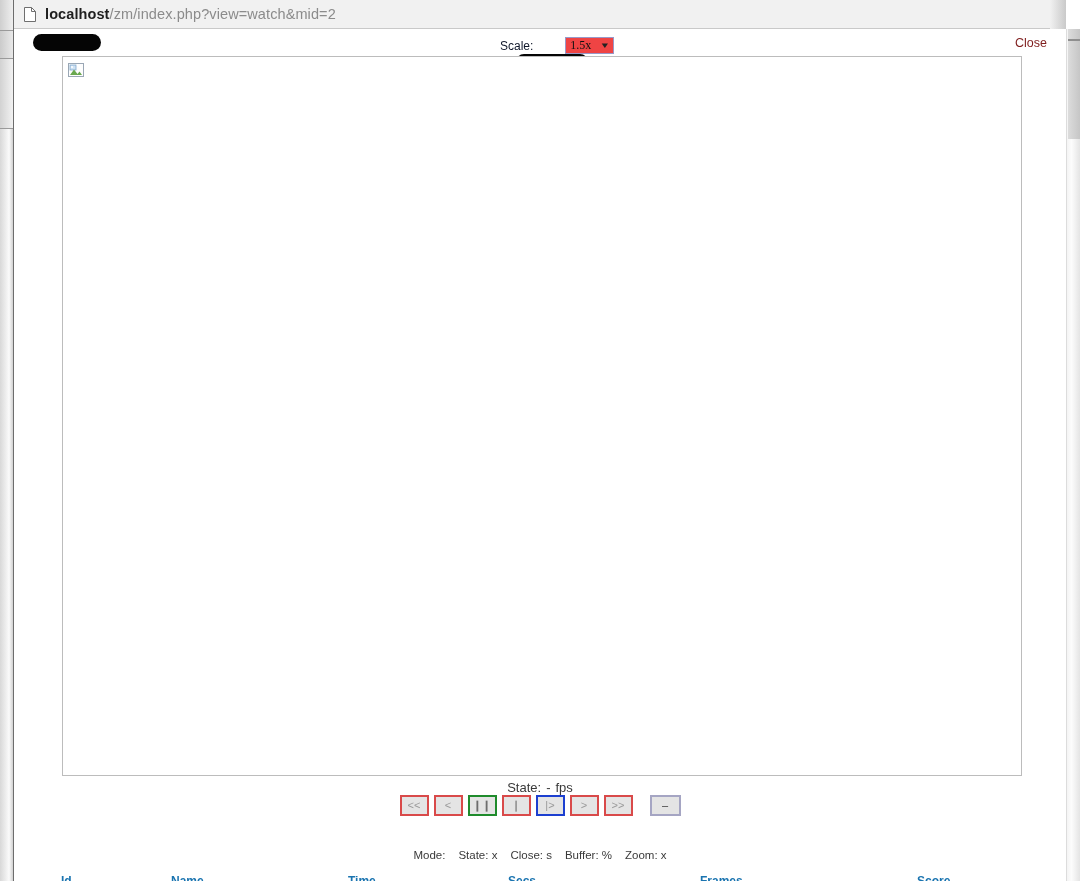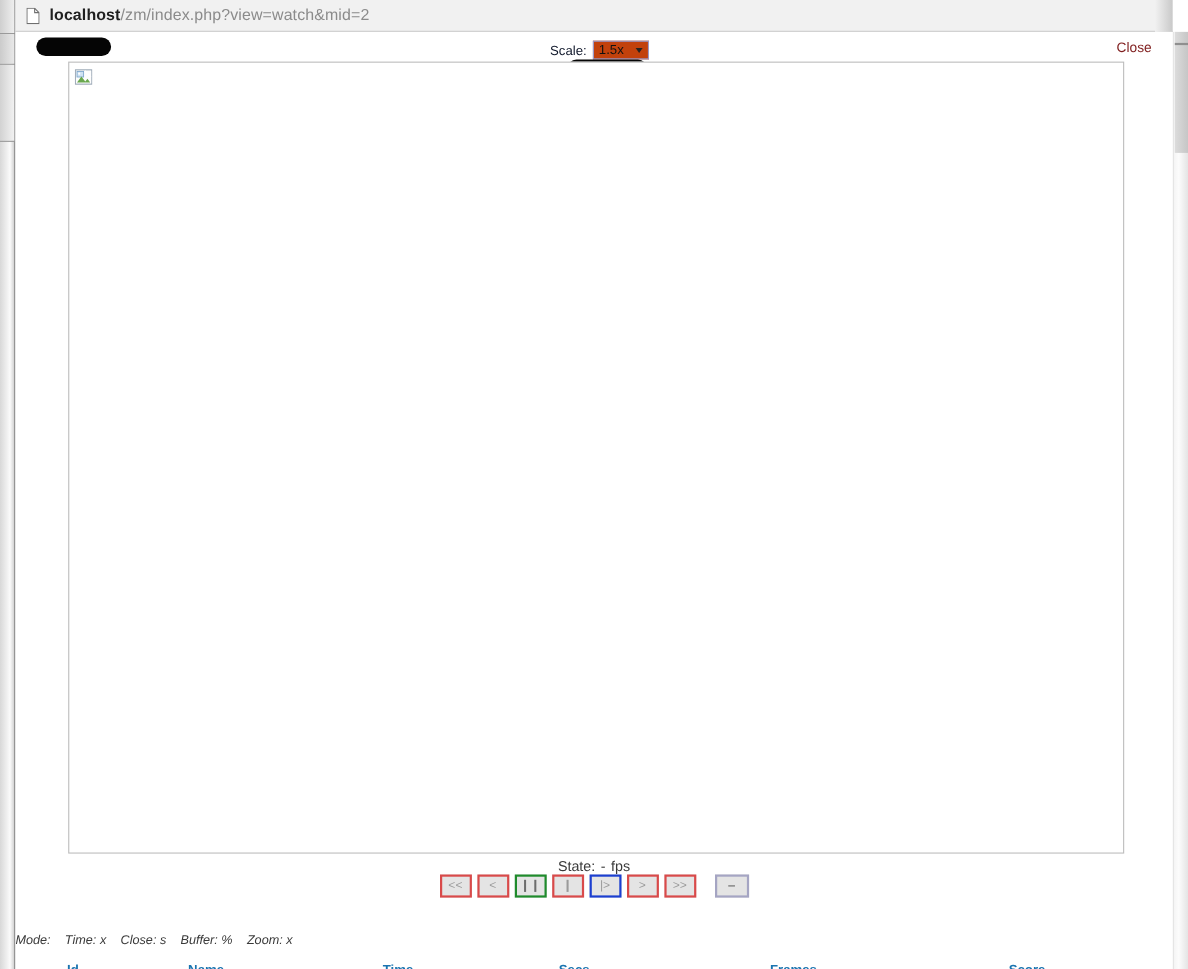--- a/index.html
+++ b/index.html
@@ -162,34 +162,35 @@
     top: 8px;
     display: flex;
     align-items: center;
     gap: 6px;
   }
   #scale-label {
     font-size: 12px;
     color: #0f172a;
   }
   #scale-select {
-    font-family: Liberation Sans, sans-serif;
+    font-family: Liberation Serif, serif;
     font-size: 12px;
     color: #111111;
-    background: #c2410c;
+    background: #ef4444;
     border: 1px solid #9898c8;
     height: 17px;
     line-height: 15px;
     padding: 0 2px 0 4px;
     box-sizing: border-box;
     display: flex;
     align-items: center;
     min-width: 48px;
     justify-content: space-between;
     gap: 10px;
+    margin-left: 26px;
   }
   #scale-select .caret {
     font-size: 8px;
     color: #222;
     transform: scaleX(1.35);
     margin-right: 2px;
   }
 
   #close-link {
     position: absolute;
@@ -263,25 +264,24 @@
   .ctrl-btn.plain { border: 2px solid #a5a5c3; color: #3b3b3b; background: #e4e4e4; }
   .ctrl-btn.wide  { width: 31px; }
   .ctrl-spacer { width: 7px; }
 
   #controls-labels {
     position: absolute;
     top: 820px;
     left: 0;
     width: 1052px;
     display: flex;
-    justify-content: flex-start;
+    justify-content: center;
     gap: 13px;
     font-size: 11.5px;
     color: #3a3a3a;
-    font-style: italic;
   }
 
   
   #events-table {
     position: absolute;
     top: 845px;
     left: 0;
     width: 1052px;
     height: 36px;
   }
@@ -369,21 +369,21 @@
       <button class="ctrl-btn">❙</button>
       <button class="ctrl-btn blue">|&gt;</button>
       <button class="ctrl-btn">&gt;</button>
       <button class="ctrl-btn">&gt;&gt;</button>
       <span class="ctrl-spacer"></span>
       <button class="ctrl-btn plain wide">–</button>
     </div>
 
     <div id="controls-labels">
       <span>Mode:</span>
-      <span>Time: x</span>
+      <span>State: x</span>
       <span>Close: s</span>
       <span>Buffer: %</span>
       <span>Zoom: x</span>
     </div>
 
     <div id="events-table">
       <span class="th" id="th-id">Id</span>
       <span class="th" id="th-name">Name</span>
       <span class="th" id="th-time">Time</span>
       <span class="th" id="th-secs">Secs</span>

